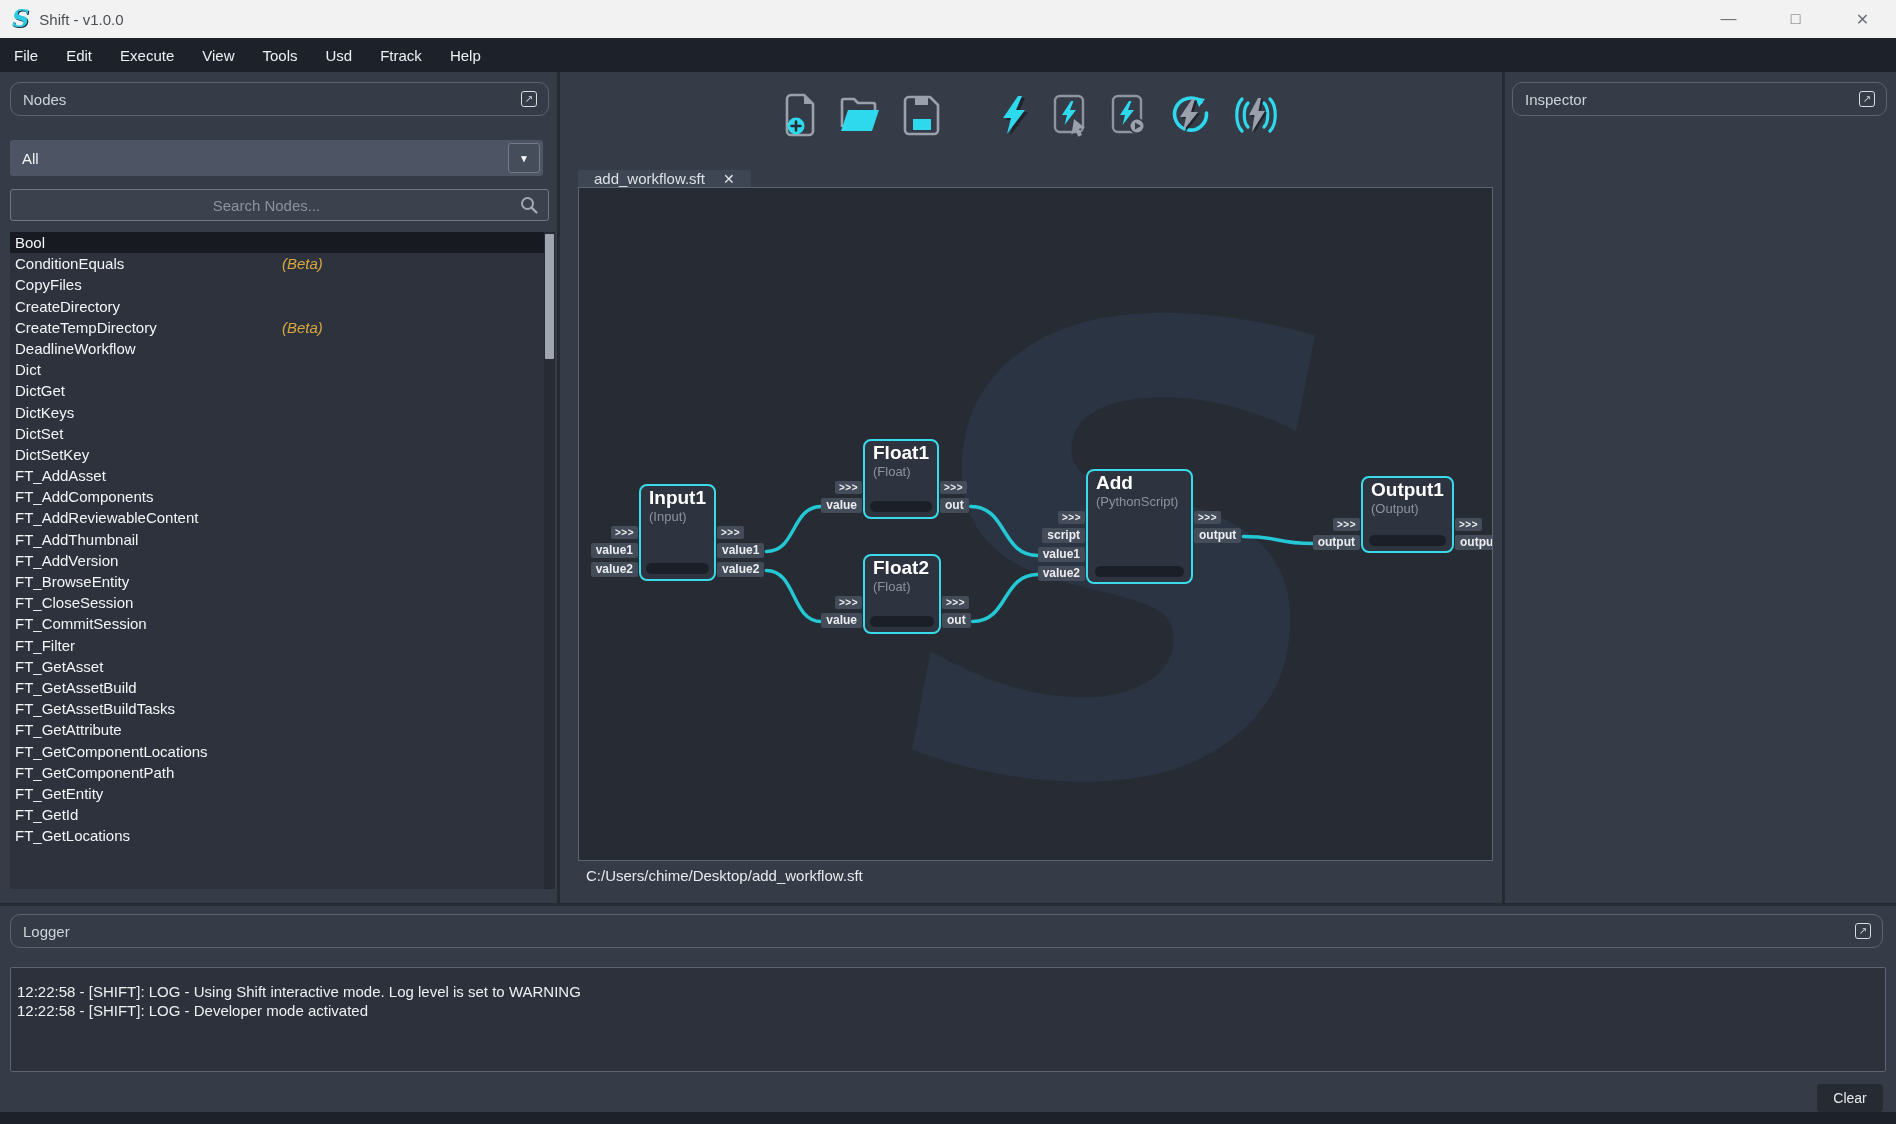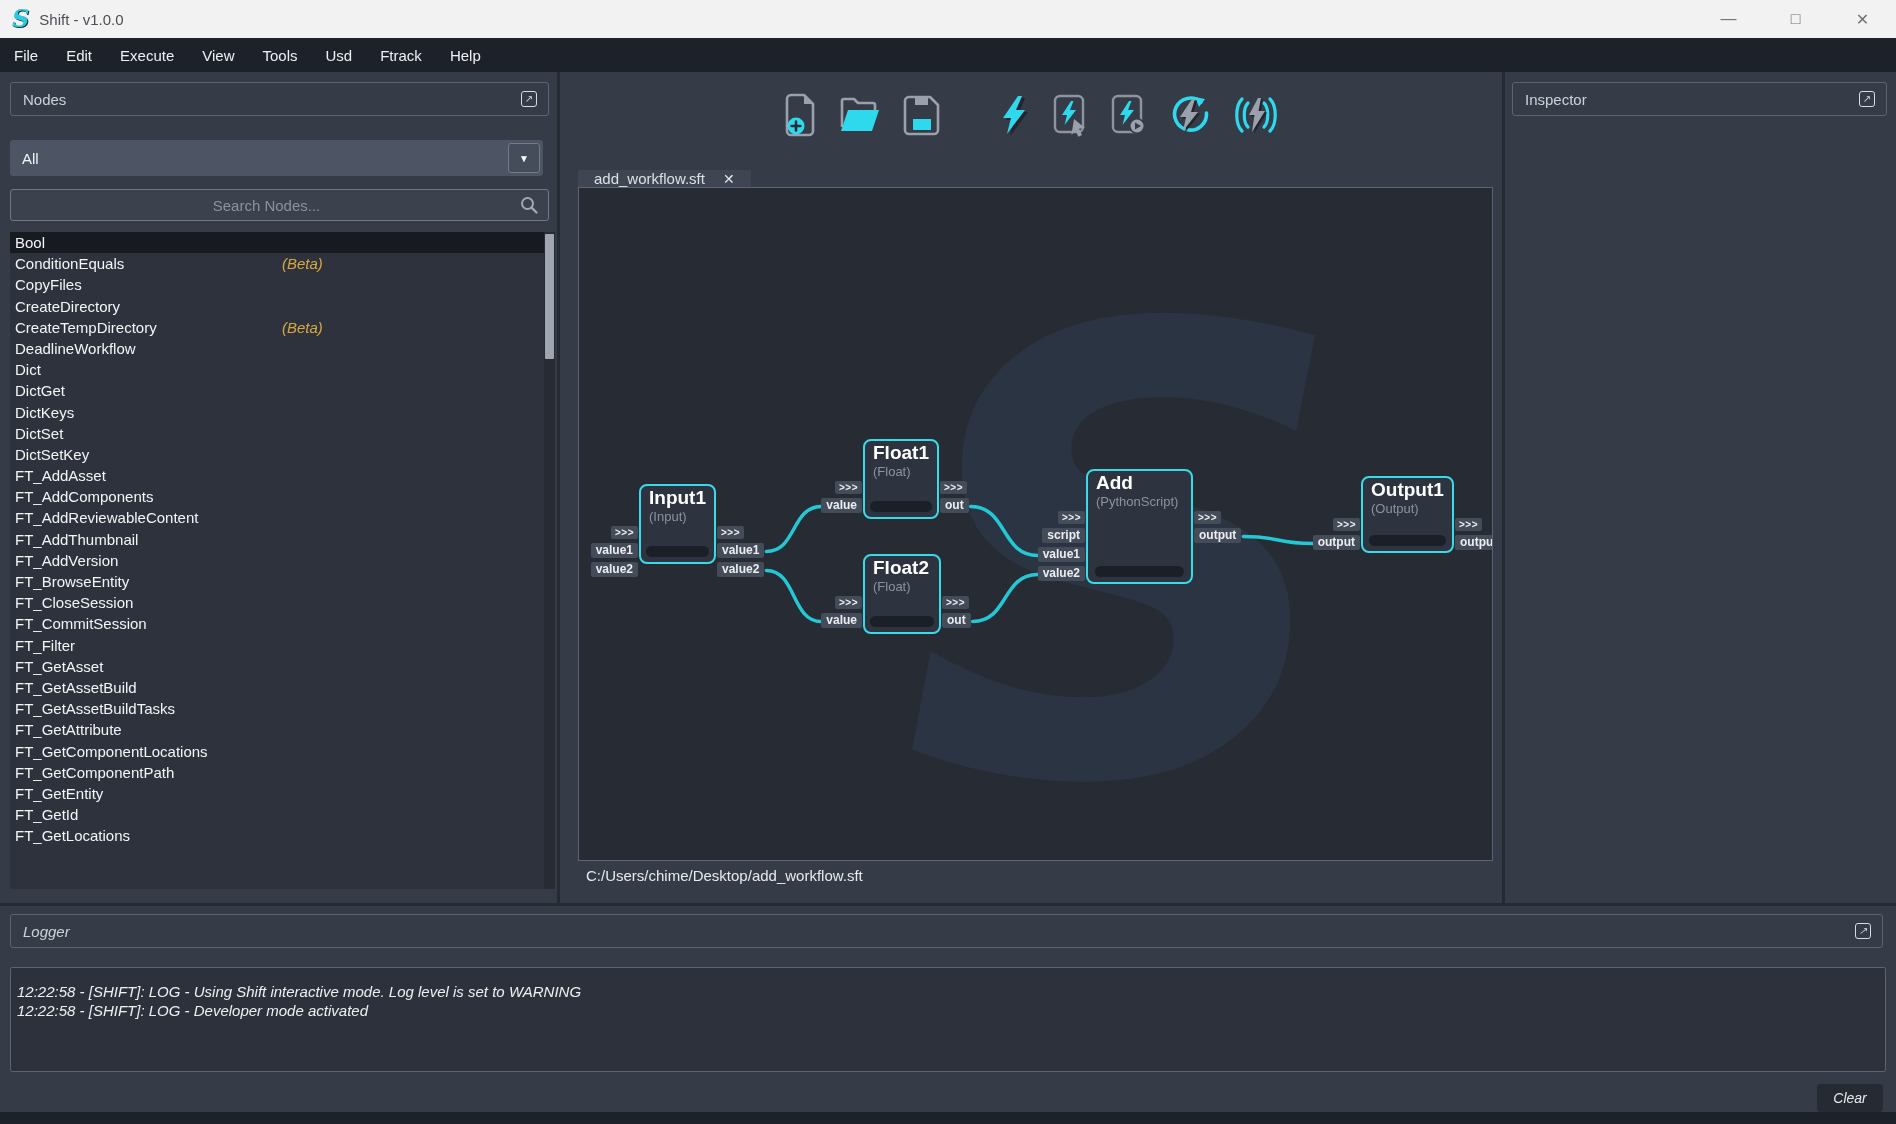--- a/index.html
+++ b/index.html
@@ -13,21 +13,21 @@
   .wbtn{width:67px;height:38px;display:flex;align-items:center;justify-content:center;color:#6e7277;font-size:16px;}
   
   .menubar{height:34px;background:#1d212a;display:flex;align-items:center;padding-left:0;}
   .mitem{padding:0 14px;color:#eef0f3;font-size:15px;}
   
   .main{display:flex;height:831px;}
   .lpanel{width:560px;box-sizing:border-box;border-right:3px solid #252a33;position:relative;background:#353b47;}
   .cpanel{flex:1;box-sizing:border-box;border-right:3px solid #252a33;position:relative;background:#353b47;}
   .rpanel{width:391px;box-sizing:border-box;position:relative;background:#353b47;}
   
-  .hdr{height:34px;border:1px solid #5c6372;border-radius:3px;display:flex;align-items:center;
+  .hdr{height:34px;border:1px solid #5c6372;border-radius:10px;display:flex;align-items:center;
     padding:0 12px;color:#ced3da;font-size:15px;position:relative;box-sizing:border-box;}
   .pop{position:absolute;right:11px;top:50%;transform:translateY(-50%);width:16px;height:16px;
     border:1.5px solid #d8dbe0;border-radius:3px;display:flex;align-items:center;justify-content:center;
     color:#d8dbe0;font-size:10px;line-height:10px;box-sizing:border-box;}
   
   .hdr.nodes{margin:10px 8px 0 10px;}
   .dropdown{margin:24px 14px 0 10px;height:36px;background:#4d5464;border-radius:3px;position:relative;
     display:flex;align-items:center;color:#f2f3f5;font-size:15px;padding-left:12px;box-sizing:border-box;}
   .ddarrow{position:absolute;right:3px;top:3px;bottom:3px;width:32px;border:1px solid #737a88;
     border-radius:3px;background:#454c5a;display:flex;align-items:center;justify-content:center;
@@ -63,21 +63,21 @@
   .gpill{position:absolute;bottom:5px;left:7%;width:86%;height:11px;background:#1b2028;border-radius:7px;}
   .ports{position:absolute;top:40px;display:flex;flex-direction:column;gap:4px;z-index:2;}
   .ports.pl{right:calc(100% + 3px);align-items:flex-end;}
   .ports.pr{left:calc(100% + 3px);align-items:flex-start;}
   .pbadge{background:#454c59;color:#eceef1;font-size:12px;font-weight:bold;line-height:15px;
     padding:0 5px;border-radius:2px;white-space:nowrap;}
   .pmark{font-size:10px;line-height:13px;padding:0 4px;letter-spacing:0.5px;}
   
   .hdr.insp{margin:10px 9px 0 7px;}
   
-  .logger{height:209px;box-sizing:border-box;border-top:3px solid #252a33;background:#353b47;position:relative;font-style:italic;}
+  .logger{height:209px;box-sizing:border-box;border-top:3px solid #252a33;background:#353b47;position:relative;}
   .hdr.log{margin:8px 13px 0 10px;}
   .logbox{margin:19px 10px 0 10px;height:105px;border:1px solid #5c6372;border-radius:2px;background:#2c313c;
     box-sizing:border-box;padding:14px 0 0 6px;overflow:hidden;}
   .logline{font-size:15px;color:#eef0f2;line-height:19px;}
   .clearbtn{position:absolute;right:13px;top:178px;width:66px;height:28px;background:#262a33;border-radius:4px;
     color:#e8eaec;font-size:14px;display:flex;align-items:center;justify-content:center;}
   .bstrip{height:12px;background:#1d212a;}
 </style>
 </head>
 <body>
@@ -236,21 +236,21 @@
     </div>
     <div class="canvas" id="canvas">
         <svg class="wires" width="913" height="672">
           <text x="547" y="585" text-anchor="middle" font-size="620" font-weight="bold" font-style="italic" font-family="DejaVu Sans, sans-serif" fill="#4a6a96" opacity="0.14">S</text>
           <path d="M187.359375 363.5 C217.58359375 363.5 212.08828125 318.5 242.3125 318.5" fill="none" stroke="#23c8d4" stroke-width="3.5" stroke-linecap="round"></path>
           <path d="M187.359375 382.5 C217.58359375 382.5 212.08828125 433.5 242.3125 433.5" fill="none" stroke="#23c8d4" stroke-width="3.5" stroke-linecap="round"></path>
           <path d="M391.65625 318.5 C428.49765625 318.5 421.79921875 367.5 458.640625 367.5" fill="none" stroke="#23c8d4" stroke-width="3.5" stroke-linecap="round"></path>
           <path d="M393.65625 433.5 C429.39765625 433.5 422.89921875 386.5 458.640625 386.5" fill="none" stroke="#23c8d4" stroke-width="3.5" stroke-linecap="round"></path>
           <path d="M664.3125 348.5 C702.46875 348.5 695.53125 355.5 733.6875 355.5" fill="none" stroke="#23c8d4" stroke-width="3.5" stroke-linecap="round"></path>
         </svg>
-        <div class="gnode" style="left: 60px; top: 296px; width: 77px; height: 80px;">
+        <div class="gnode" style="left: 60px; top: 296px; width: 77px; height: 97px;">
           <div class="gtitle">Input1</div>
           <div class="gsub">(Input)</div>
           <div class="ports pl">
             <div class="pbadge pmark">&gt;&gt;&gt;</div>
             <div class="pbadge">value1</div>
             <div class="pbadge">value2</div>
           </div>
           <div class="ports pr">
             <div class="pbadge pmark">&gt;&gt;&gt;</div>
             <div class="pbadge">value1</div>

